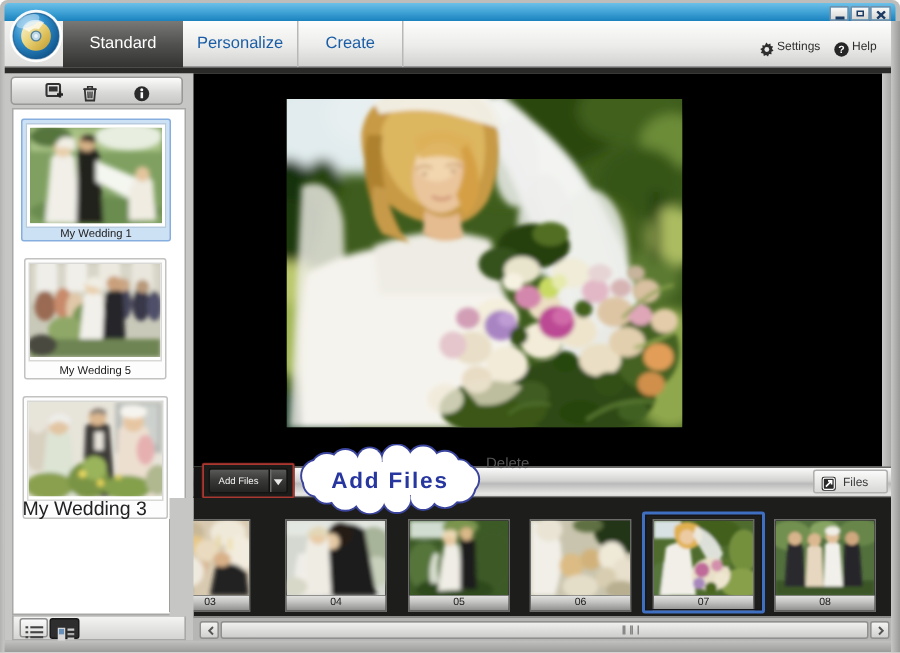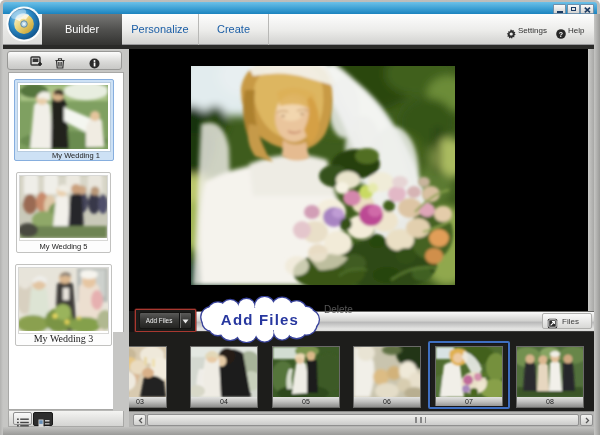--- a/index.html
+++ b/index.html
@@ -22,21 +22,21 @@
 <div class="abs" style="left:27px;top:0;width:13.5px;height:10px;background:linear-gradient(#fbfbfb,#d4d4d2);border:1px solid #7290aa;border-radius:1px;">
         <svg class="abs" style="left:2.6px;top:2px;" width="7" height="6" viewBox="0 0 7 6">
           <path d="M0.8 0.6 L6 5.4 M6 0.6 L0.8 5.4" stroke="#1c3c64" stroke-width="1.6"></path>
         </svg>
       </div>
 </div>
 
 <div class="abs" style="left:3px;top:14px;width:594px;height:31px;background:linear-gradient(#fdfdfd,#ececea 55%,#d2d2d0);border-bottom:1px solid #98989a;"></div>
 <div class="abs" style="left:3px;top:14px;width:40px;height:30px;background:linear-gradient(#f2f2f0,#dededc);"></div>
 <div class="abs" style="left:42px;top:14px;width:80px;height:31px;background:linear-gradient(#787876,#51514f 50%,#333331);"></div>
-<div class="abs" style="left:42px;top:14px;width:80px;height:31px;color:#fff;font-size:11px;line-height:31px;text-align:center;">Builder</div>
+<div class="abs" style="left:42px;top:14px;width:80px;height:31px;color:#fff;font-size:11px;line-height:31px;text-align:center;">Standard</div>
 <div class="abs" style="left:199px;top:14px;width:70px;height:31px;color:#1b5ea6;font-size:11px;line-height:31px;text-align:center;border-right:1px solid #b8b8b6;">Create</div>
 <div class="abs" style="left:122px;top:14px;width:77px;height:31px;color:#1b5ea6;font-size:11px;line-height:31px;text-align:center;border-right:1px solid #b8b8b6;">Personalize</div>
 
 <div class="abs" style="left:506px;top:25px;"><svg width="10" height="10" viewBox="0 0 10 10">
         <path d="M5 0.3 L6 1.6 L7.6 1 L7.8 2.7 L9.4 3 L8.6 4.5 L9.7 5.8 L8.2 6.5 L8.4 8.2 L6.7 8 L6 9.7 L4.7 8.6 L3.2 9.4 L2.9 7.7 L1.2 7.4 L2 5.9 L0.8 4.6 L2.4 3.9 L2.2 2.2 L3.9 2.4 L4.6 0.8 Z" fill="#2e2e2e"></path>
         <circle cx="5.2" cy="5" r="1.6" fill="#e9e9e7"></circle>
       </svg></div>
 <div class="abs" style="left:518px;top:24.5px;font-size:8px;color:#2e2e2e;line-height:11px;">Settings</div>
 <div class="abs" style="left:556px;top:25px;"><svg width="10" height="10" viewBox="0 0 10 10">
         <circle cx="5" cy="5" r="4.8" fill="#262626"></circle>
@@ -108,21 +108,21 @@
 <circle cx="22" cy="14" r="6" fill="#e7cda8"></circle>
 <path d="M18,10 Q22,4 30,8 L30,16 Q24,12 18,14 Z" fill="#f2efe6"></path>
 <path d="M32,14 Q40,8 46,16 L49,64 L31,64 Z" fill="#23211f"></path>
 <circle cx="38" cy="10" r="6" fill="#d9b489"></circle>
 <path d="M34,6 Q40,2 44,7 L43,11 Q38,8 34,10 Z" fill="#3a3028"></path>
 <path d="M44,22 Q58,28 70,33 L82,41 L76,52 Q58,44 44,36 Z" fill="#f4f6f0"></path>
 <path d="M70,34 Q78,30 82,36 L84,62 L66,62 L66,42 Z" fill="#f0ece2"></path>
 <circle cx="75" cy="31" r="5" fill="#e4c49c"></circle>
 </g>
 </svg></div>
-<div class="abs" style="left:14px;top:151px;width:100px;height:10px;font-size:7.5px;color:#222;text-align:center;line-height:10px;margin-left:12px;">My Wedding 1</div>
+<div class="abs" style="left:14px;top:151px;width:100px;height:10px;font-size:7.5px;color:#222;text-align:center;line-height:10px;">My Wedding 1</div>
 
 <div class="abs" style="left:16px;top:172px;width:95px;height:81px;background:#fdfdfd;border:1px solid #c2c2c0;border-radius:2px;"></div>
 <div class="abs" style="left:19px;top:175px;width:89px;height:66px;background:#fff;border:1px solid #d8d8d6;"></div>
 <div class="abs" style="left:20px;top:176px;width:87px;height:62px;overflow:hidden;"><svg width="87" height="62" viewBox="0 0 87 62">
 <defs>
           <filter id="s2b" x="-30%" y="-30%" width="160%" height="160%">
             <feGaussianBlur stdDeviation="1.4"></feGaussianBlur>
           </filter>
         </defs>
 <rect width="87" height="62" fill="#c9c9b9"></rect>
@@ -182,21 +182,21 @@
 <ellipse cx="14" cy="56" rx="16" ry="9" fill="#8aa050"></ellipse>
 <ellipse cx="40" cy="52" rx="14" ry="12" fill="#7a9444"></ellipse>
 <ellipse cx="44" cy="44" rx="8" ry="8" fill="#9ab45c"></ellipse>
 <ellipse cx="66" cy="57" rx="16" ry="8" fill="#84a04c"></ellipse>
 <circle cx="36" cy="48" r="2.5" fill="#e8d860"></circle>
 <circle cx="48" cy="54" r="2.5" fill="#e0d058"></circle>
 <circle cx="60" cy="50" r="2" fill="#d8cc54"></circle>
 <ellipse cx="86" cy="52" rx="8" ry="10" fill="#b0b890"></ellipse>
 </g>
 </svg></div>
-<div class="abs" style="left:15px;top:334px;width:97px;height:10px;font-size:10px;color:#222;text-align:center;line-height:10px;font-family:Liberation Serif, serif;">My Wedding 3</div>
+<div class="abs" style="left:15px;top:334px;width:97px;height:10px;font-size:13px;color:#222;text-align:left;line-height:10px;">My Wedding 3</div>
 
 <div class="abs" style="left:8px;top:410px;width:116px;height:17px;background:linear-gradient(#f4f4f2,#d4d4d2);border:1px solid #a8a8a6;border-top:1px solid #b8b8b6;"></div>
 <div class="abs" style="left:13px;top:412px;width:19px;height:13px;background:linear-gradient(#fafafa,#dcdcda);border:1px solid #909090;border-radius:2px;">
       <div class="abs" style="left:2px;top:1px;"><svg width="14" height="11" viewBox="0 0 14 11">
           <rect x="1" y="1.5" width="1.8" height="1.4" fill="#444"></rect>
           <rect x="4.2" y="1.5" width="8.6" height="1.4" fill="#444"></rect>
           <rect x="1" y="4.8" width="1.8" height="1.4" fill="#444"></rect>
           <rect x="4.2" y="4.8" width="8.6" height="1.4" fill="#444"></rect>
           <rect x="1" y="8.1" width="1.8" height="1.4" fill="#444"></rect>
           <rect x="4.2" y="8.1" width="8.6" height="1.4" fill="#444"></rect>

